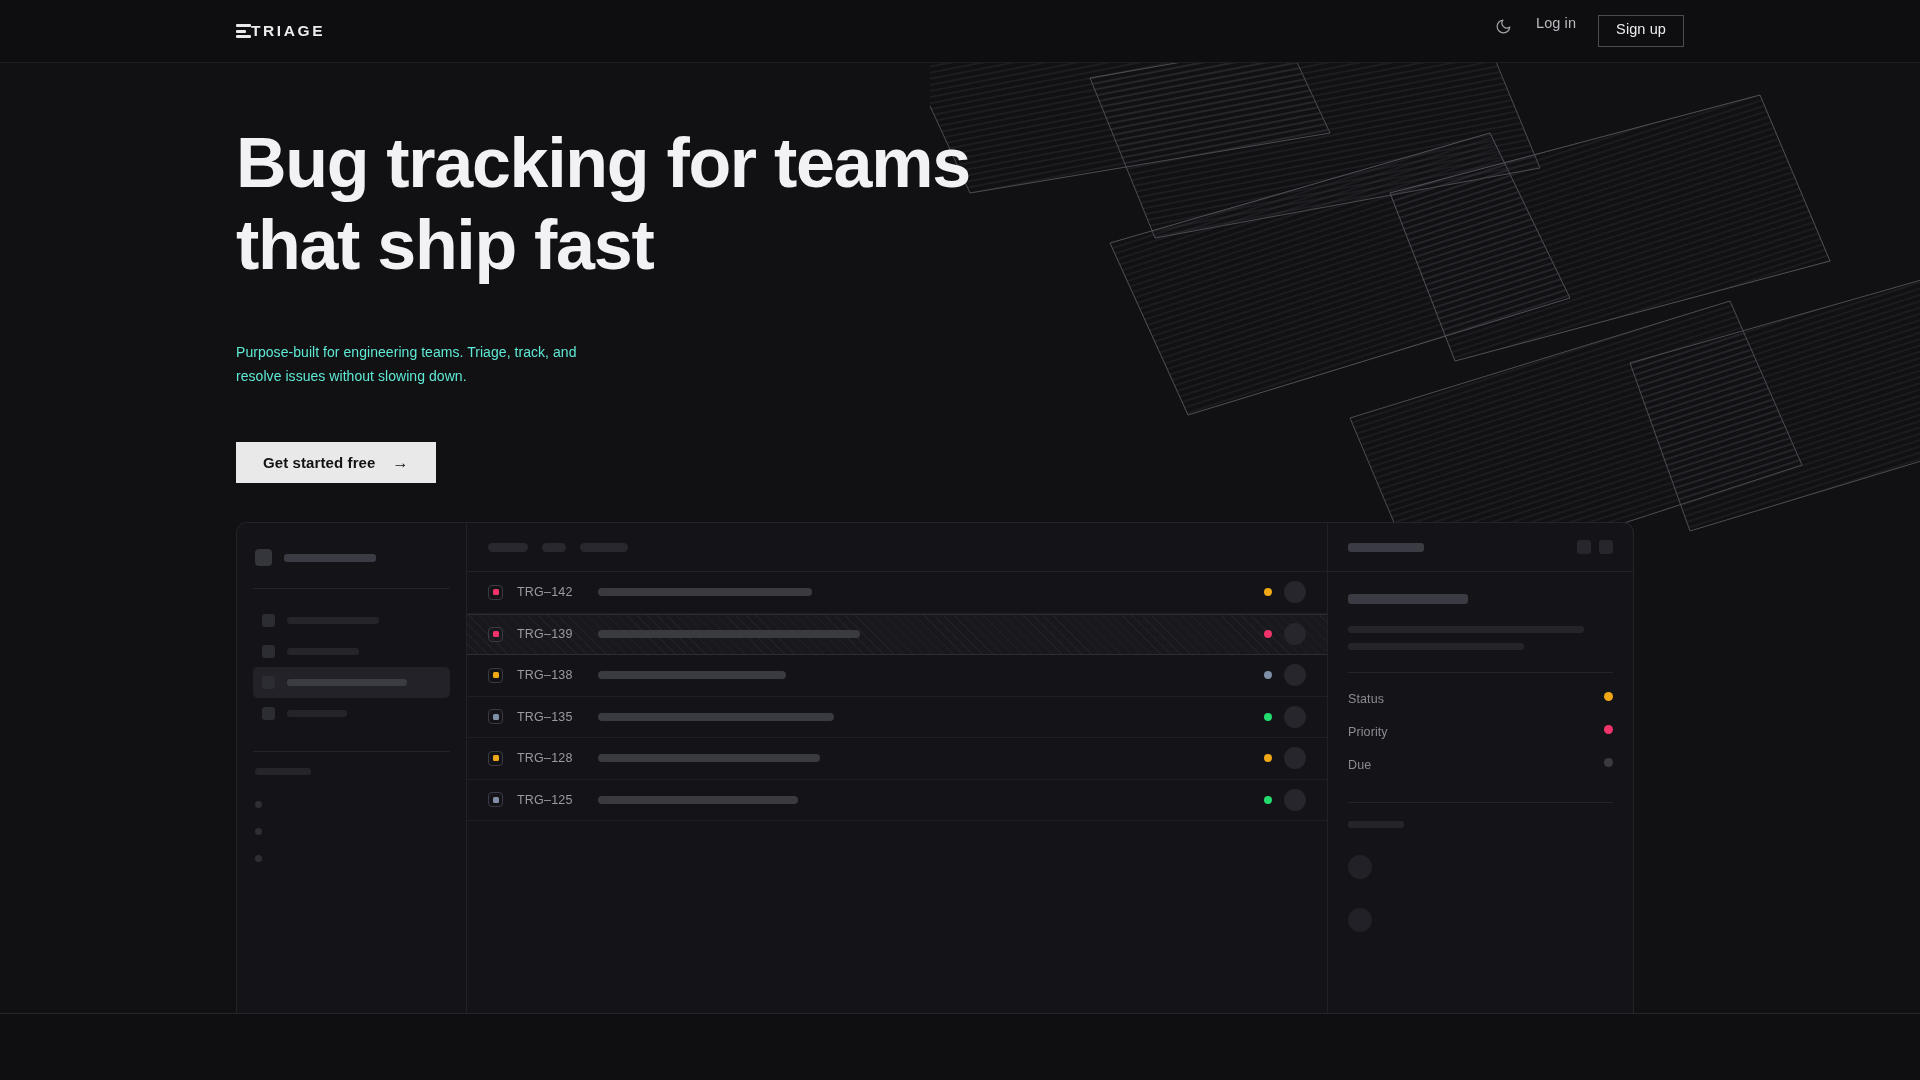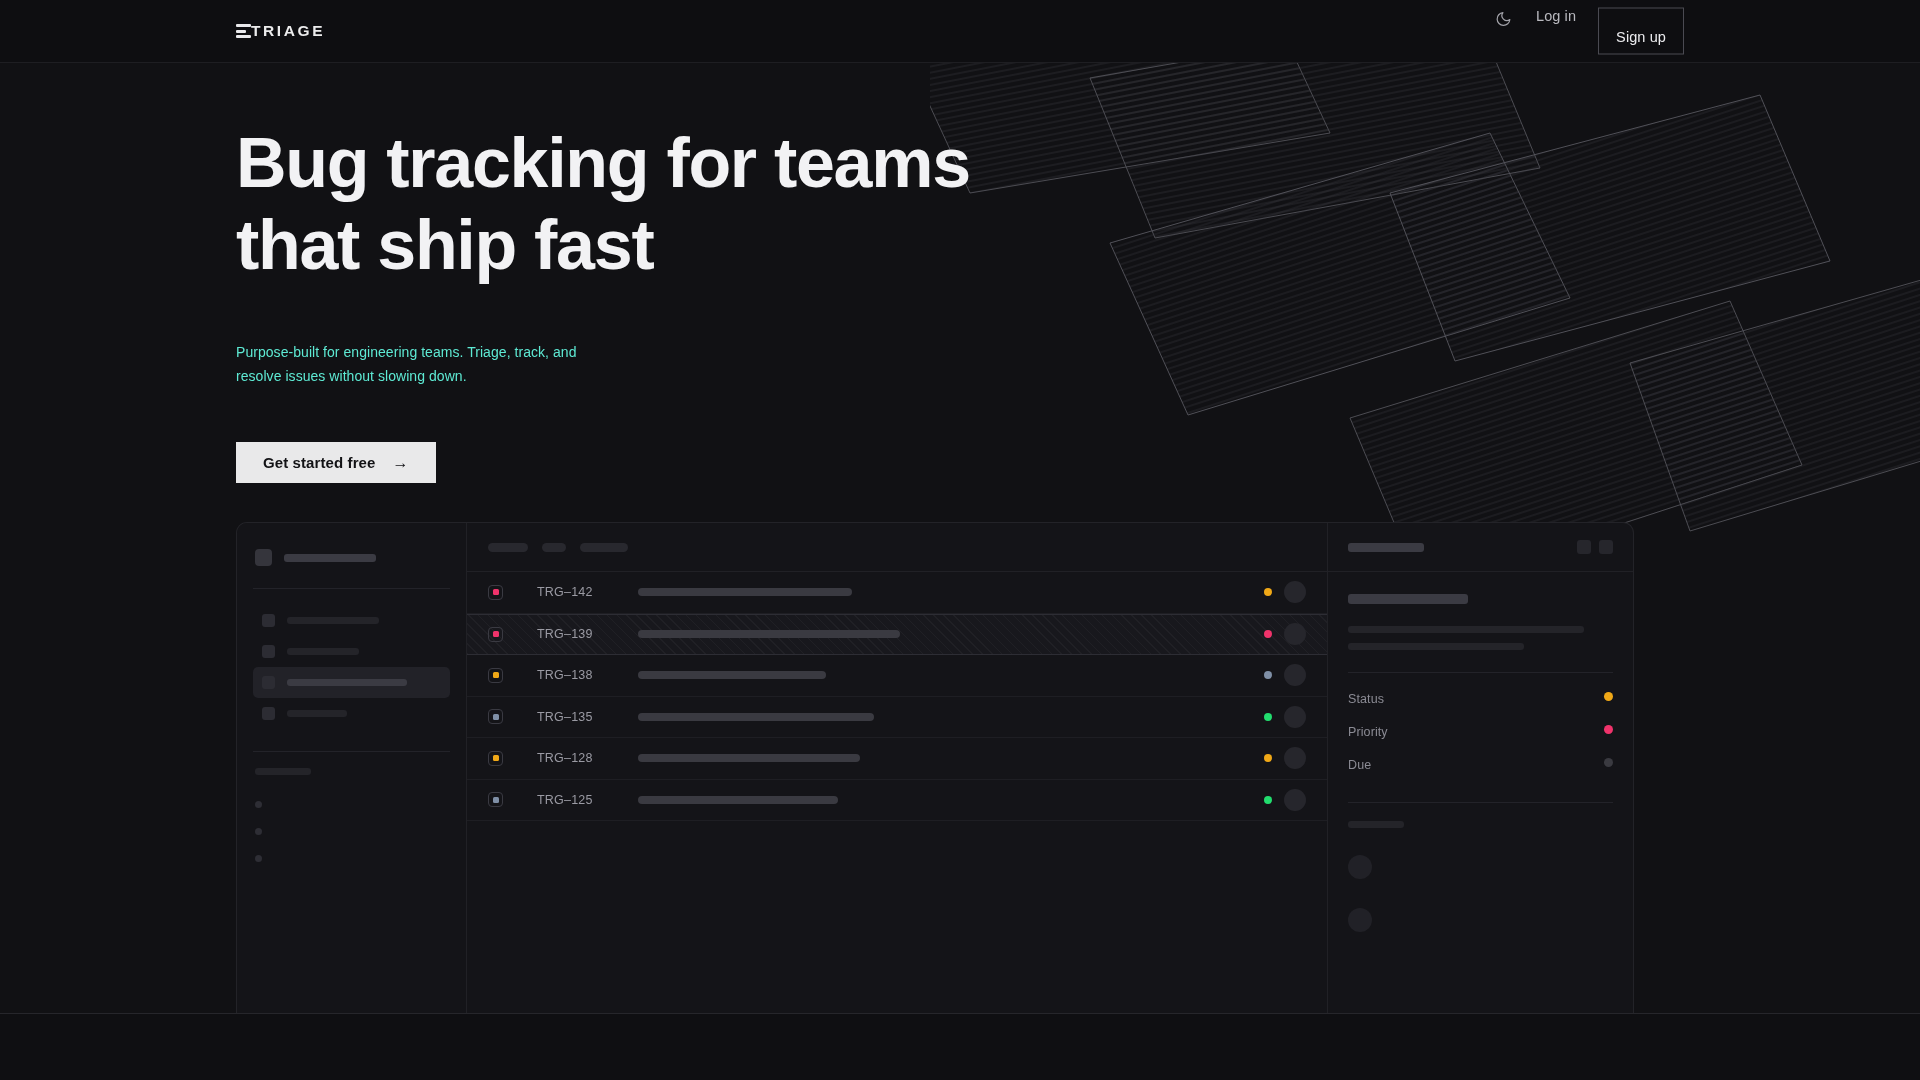--- a/index.html
+++ b/index.html
@@ -40,21 +40,21 @@
   .theme-toggle {
     width:22px; height:22px; display:flex; align-items:center; justify-content:center;
     cursor:pointer; opacity:.82;
   }
   .nav-login {
     font-size:14.5px; color:#b9b9bf; cursor:pointer; letter-spacing:.1px;
   }
   .btn-signup {
     font-size:14.5px; color:#ececef; letter-spacing:.1px;
     border:1px solid #4a4a52; background:transparent;
-    padding:20px 17px 9px; cursor:pointer; font-family:inherit;
+    padding:5px 17px 9px; cursor:pointer; font-family:inherit;
   }
 
   
   .hero { position:absolute; top:63px; left:0; width:1920px; height:950px; overflow:hidden; }
   .deco { position:absolute; top:-30px; right:-30px; width:1020px; height:520px; opacity:.95; pointer-events:none; }
 
   .hero-copy { position:absolute; left:236px; top:60px; width:760px; }
   .hero-title {
     font-size:70px; line-height:1.165; font-weight:700; color:#f2f2f4;
     letter-spacing:-1.3px; white-space:pre-line;
@@ -102,21 +102,21 @@
   .mk-main { flex:1 1 auto; display:flex; flex-direction:column; min-width:0; }
   .mk-toolbar {
     height:49px; flex:0 0 49px; border-bottom:1px solid #212126;
     display:flex; align-items:center; gap:14px; padding:0 21px;
   }
   .pill { height:9px; border-radius:5px; background:#28282e; cursor:pointer; }
 
   .mk-rows { flex:1 1 auto; }
   .mk-row {
     height:41.5px; display:flex; align-items:center;
-    border-bottom:1px solid #1e1e23; padding:0 21px; cursor:pointer; position:relative;gap:20px;
+    border-bottom:1px solid #1e1e23; padding:0 21px; cursor:pointer; position:relative;
   }
   .mk-row.sel {
     background-image:repeating-linear-gradient(45deg,
       rgba(255,255,255,.035) 0 1px, transparent 1px 7px);
     background-color:#18181d;
     border-top:1px solid #2d2d34; border-bottom:1px solid #2d2d34;
   }
   .pr-sq {
     width:15px; height:15px; flex:0 0 15px; border-radius:4px;
     border:1px solid #3a3a42; display:flex; align-items:center; justify-content:center;

